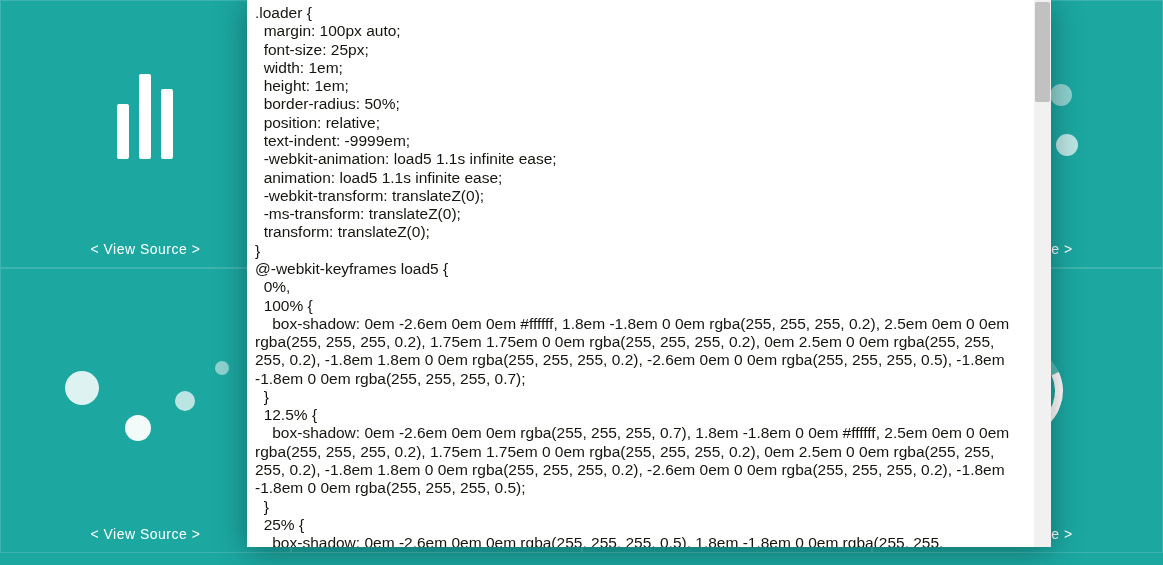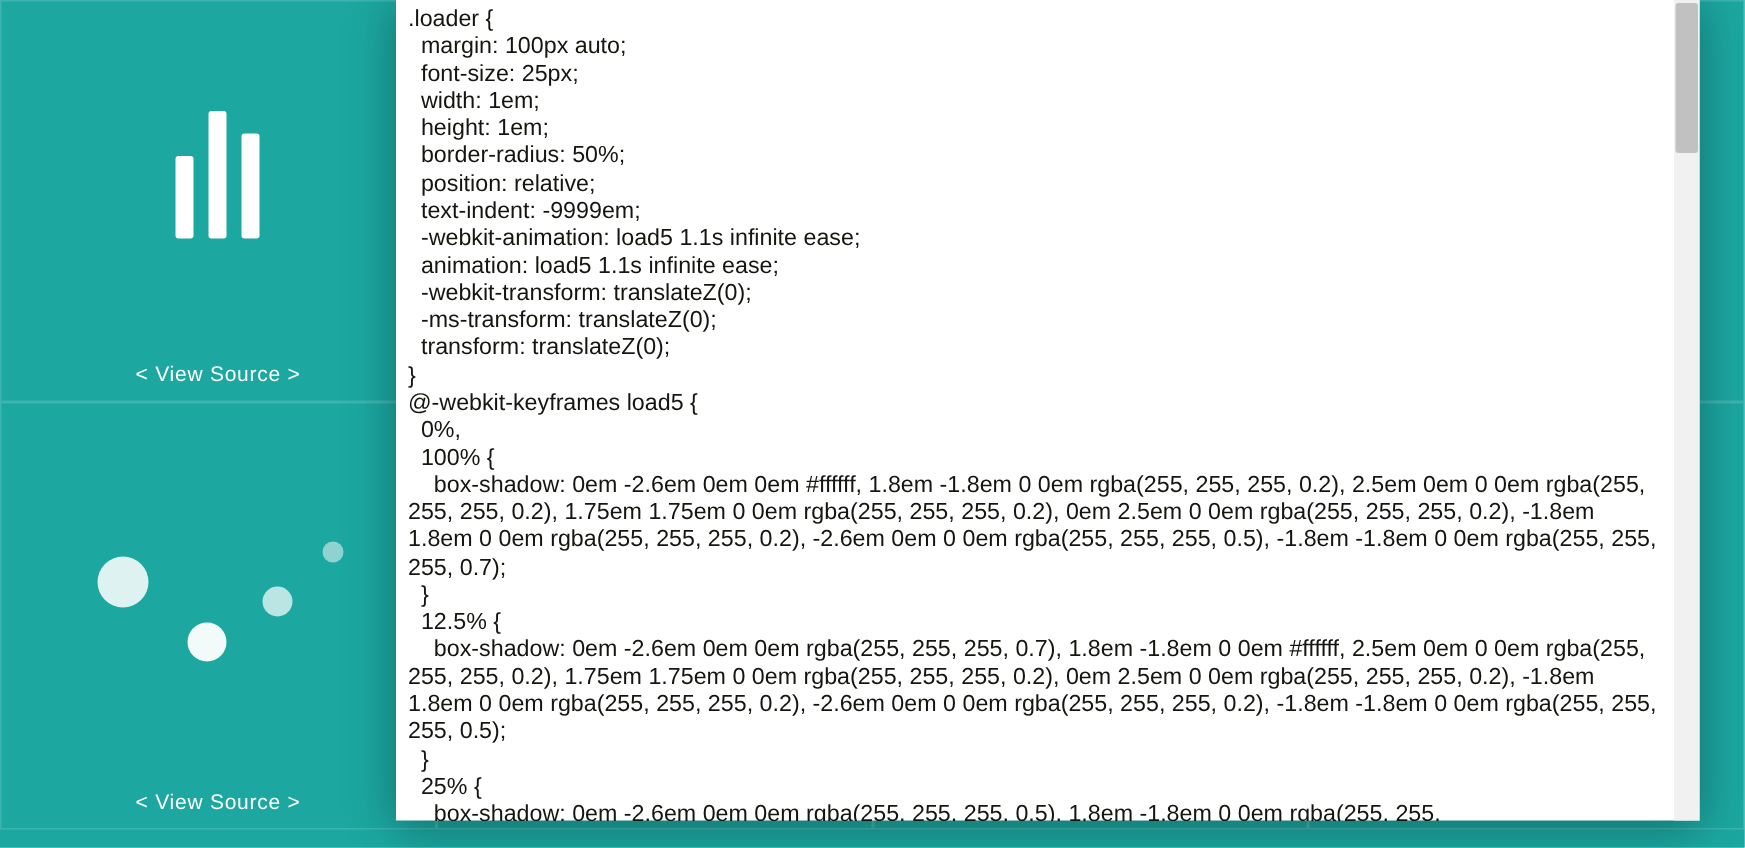--- a/index.html
+++ b/index.html
@@ -34,21 +34,21 @@
   .gbars span{display:block;width:10px;height:48px;background:#fff;animation:gb 1s infinite ease-in-out}
   .gbars span:nth-child(1){animation-delay:-.4s}
   .gbars span:nth-child(2){animation-delay:-.3s}
   .gbars span:nth-child(3){animation-delay:-.2s}
   .gbars span:nth-child(4){animation-delay:-.1s}
   @keyframes gb{0%,100%{transform:scaleY(.4)}50%{transform:scaleY(1)}}
   
   .arc{width:90px;height:90px;border:8px solid rgba(255,255,255,.25);border-right-color:#fff;border-bottom-color:#fff;border-radius:50%;transform:rotate(20deg);box-sizing:border-box}
 
   
-  .modal{position:absolute;top:0;left:264px;width:869px;height:547px;background:#fff;box-shadow:0 4px 30px rgba(0,0,0,.35);z-index:50;display:flex}
+  .modal{position:absolute;top:0;left:247px;width:804px;height:547px;background:#fff;box-shadow:0 4px 30px rgba(0,0,0,.35);z-index:50;display:flex}
   .modal pre{margin:0;padding:4px 6px 4px 8px;color:#14160f;font-family:Arial,Helvetica,sans-serif;font-size:15.5px;line-height:1.18;white-space:pre-wrap;word-wrap:break-word;overflow:auto;flex:1}
   .scroll{width:17px;background:#f1f1f1;position:relative}
   .thumb{position:absolute;left:1px;right:1px;top:2px;height:100px;background:#c1c1c1;border-radius:2px}
 </style>
 </head>
 <body>
 
 <div class="grid">
 
   <div class="tile">

